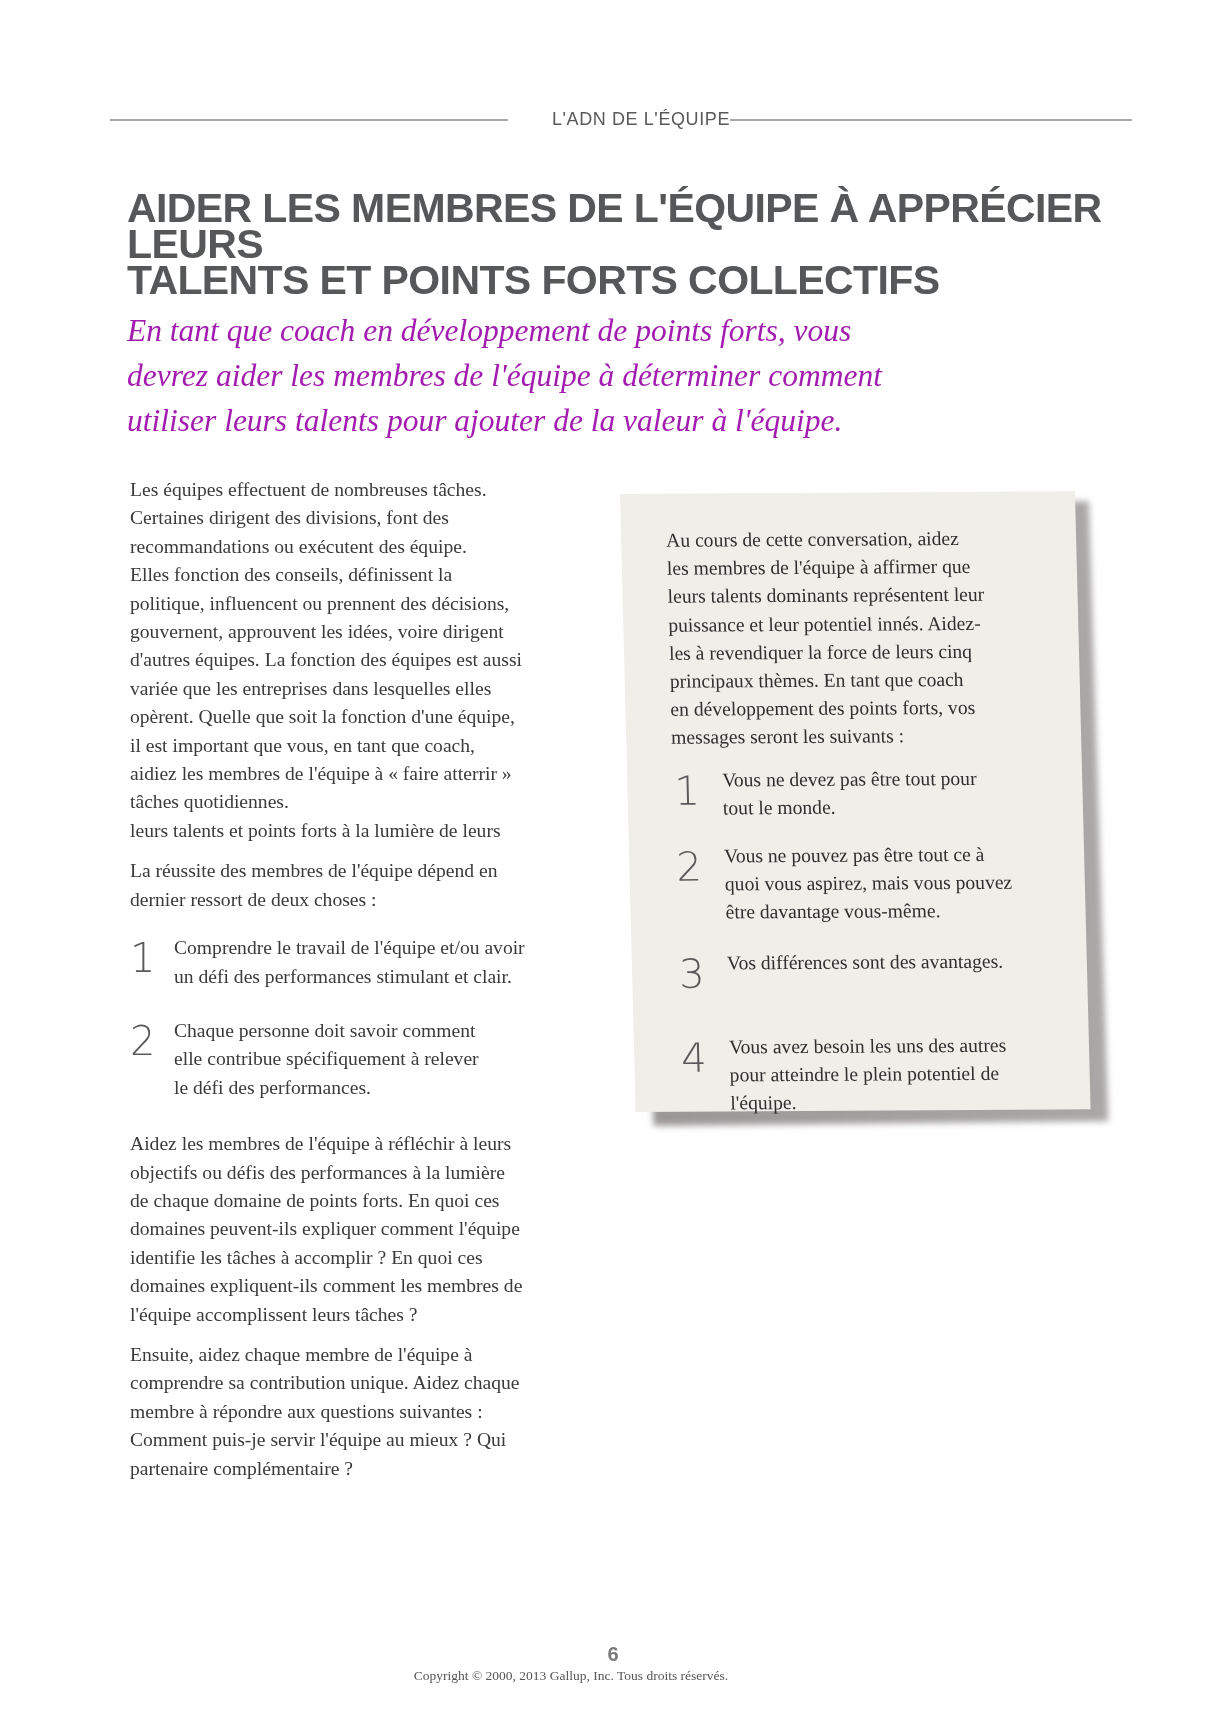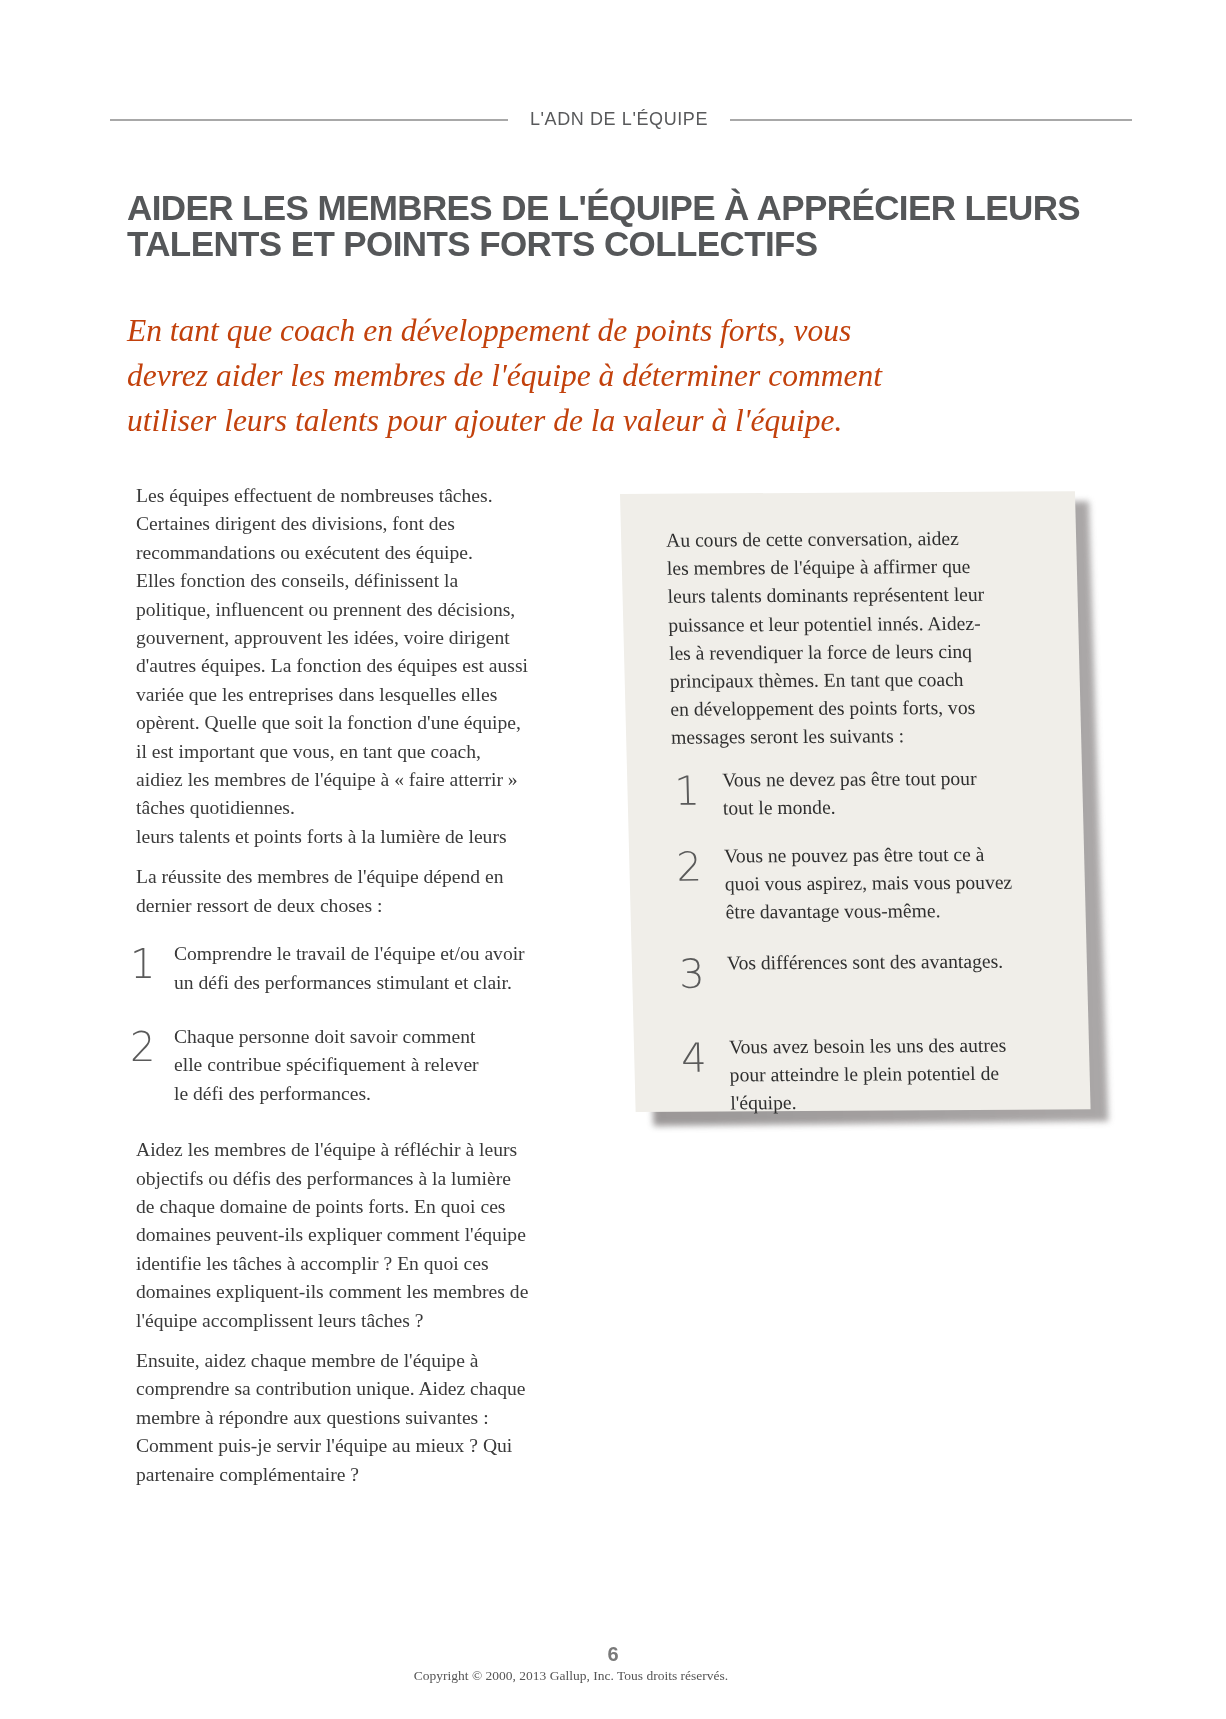--- a/index.html
+++ b/index.html
@@ -2,44 +2,44 @@
 <html><head>
 <meta charset="utf-8">
 <style>
   html, body { margin: 0; padding: 0; background: #ffffff; }
   body { width: 1226px; height: 1719px; position: relative; overflow: hidden; }
 
   .header-rule { position: absolute; top: 119px; height: 2px; background: #a8a8a8; }
   .header-rule.left { left: 110px; width: 398px; }
   .header-rule.right { left: 730px; width: 402px; }
   .header-label {
-    position: absolute; top: 107px; left: 508px; width: 222px; text-align: center;
+    position: absolute; top: 107px; left: 508px; width: 222px; text-align: right;
     font-family: "Liberation Sans", sans-serif; font-size: 18px; letter-spacing: 0.6px;
     color: #58595b; line-height: 24px;
   }
 
   .page-title {
     position: absolute; left: 127px; top: 190px; width: 1000px; margin: 0;
-    font-family: "Liberation Sans", sans-serif; font-weight: bold; font-size: 35px;
+    font-family: "Liberation Sans", sans-serif; font-weight: bold; font-size: 41px;
     line-height: 36px; color: #555759; letter-spacing: -0.6px;
   }
   .page-title span { display: block; }
 
   .subtitle {
     position: absolute; left: 127px; top: 308px; width: 900px; margin: 0;
     font-family: "Liberation Serif", serif; font-style: italic; font-size: 31.5px;
-    line-height: 45px; color: #c2410c;
+    line-height: 45px; color: #a21caf;
   }
   .subtitle span { display: block; }
 
   .col-left {
     position: absolute; left: 128px; top: 474px; width: 470px;
     font-family: "Liberation Serif", serif; font-size: 19.6px; line-height: 28.4px; color: #3a3a3a;
   }
-  .col-left p { margin: 8px; }
+  .col-left p { margin: 2px; }
   .col-left p span, .note-intro span, .num-text span { display: block; white-space: nowrap; }
   .p-gap { margin-top: 12px !important; }
 
   .num-list { margin: 16px 0 0 0; padding: 0; list-style: none; }
   .num-item { display: flex; align-items: flex-start; }
   .num-item + .num-item { margin-top: 26px; }
   .num-digit {
     font-family: "DejaVu Sans", sans-serif; font-weight: 200; font-size: 40px; line-height: 40px;
     color: #5a5a5a; width: 44px; flex: 0 0 44px; margin-top: 4px; margin-left: 2px;
     -webkit-text-stroke: 0; font-stretch: condensed;

